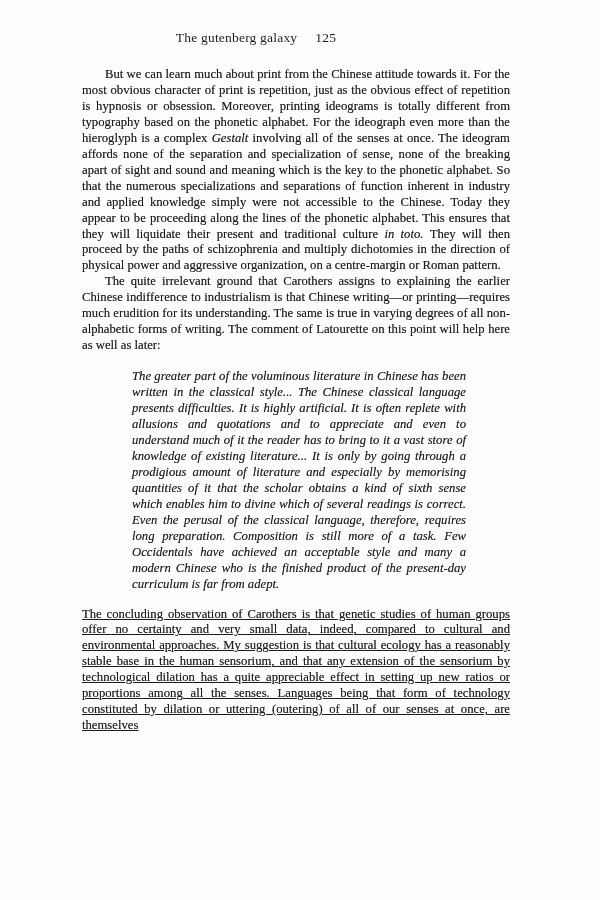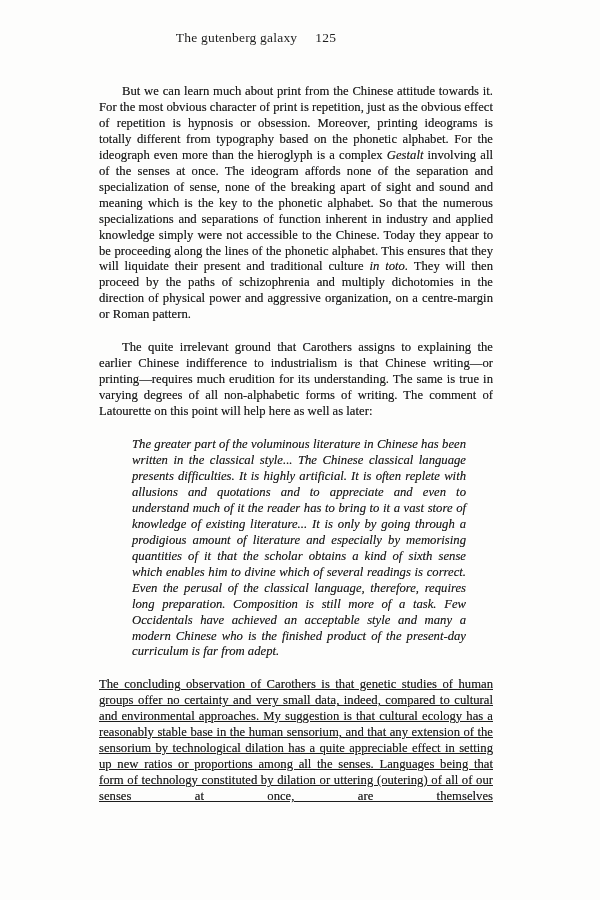--- a/index.html
+++ b/index.html
@@ -34,21 +34,21 @@
     position: absolute;
     top: 67px;
     left: 82px;
     width: 428px;
     font-size: 12.7px;
     line-height: 15.95px;
     text-align: justify;
     text-shadow: 0 0 0.4px rgba(25,25,25,0.55);
   }
   .text-body p {
-    margin: 17px;
+    margin: 0;
     padding: 0;
   }
   .para-indent {
     text-indent: 23px;
   }
   .para-noindent {
     text-indent: 0;
     text-decoration: underline;
   }
   .justify-last {

